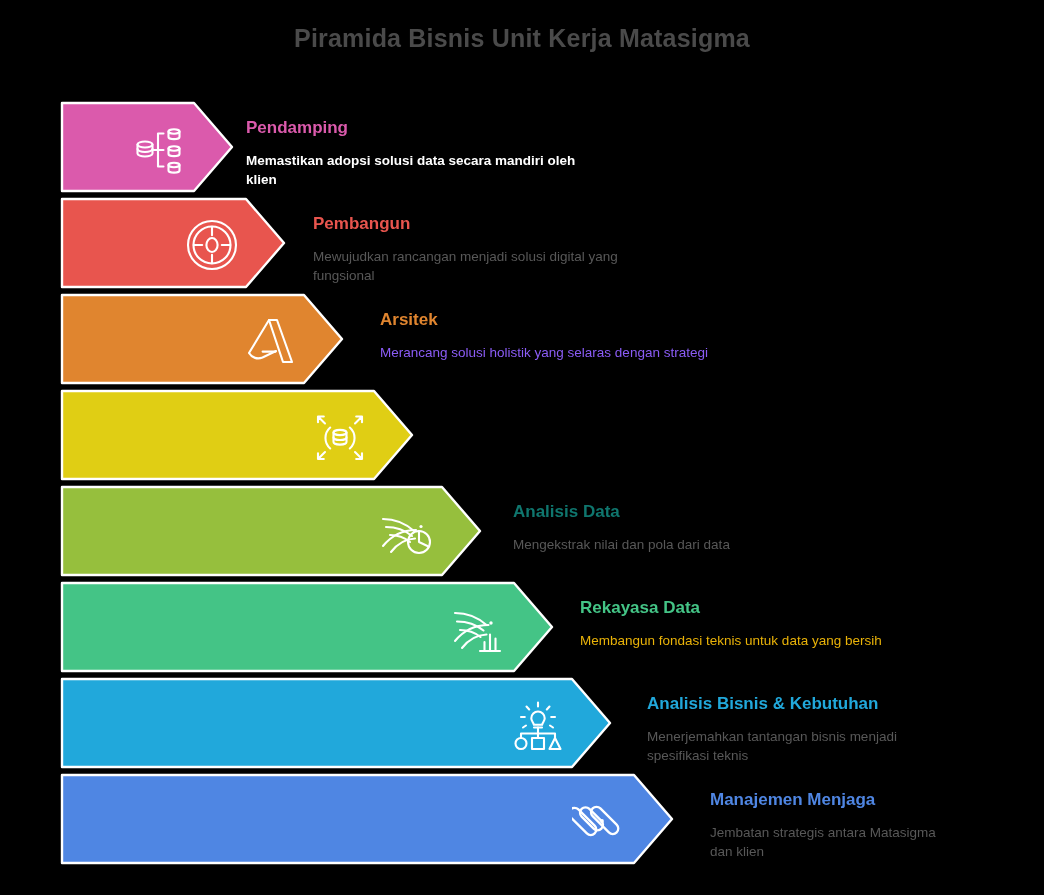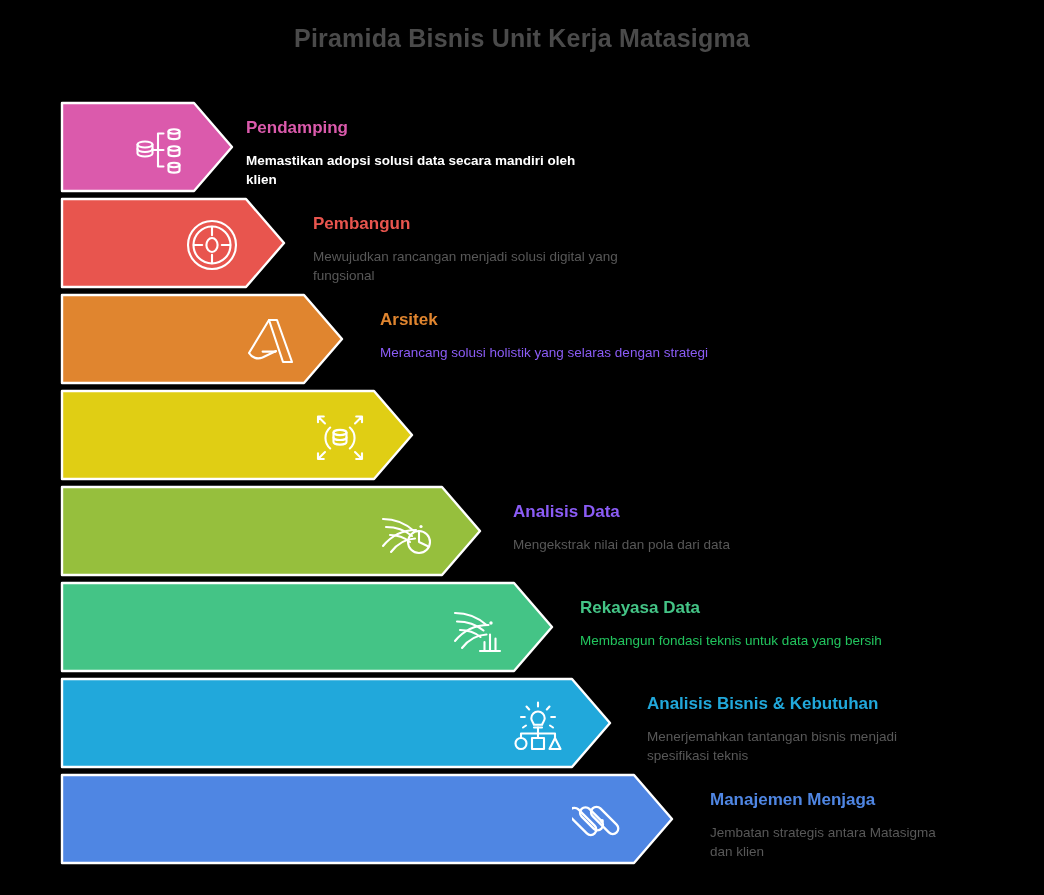--- a/index.html
+++ b/index.html
@@ -170,21 +170,21 @@
       <path d="M10 30c8 0 14.5 2.5 20 7"></path>
       <path d="M3 41c9-11 21-16 33-16"></path>
       <path d="M11 47c6.5-8.5 15-13 24-13.5"></path>
       <circle cx="39" cy="37" r="11"></circle>
       <path d="M39 37V26M39 37l9.5 4.5"></path>
       <circle cx="41" cy="21.5" r="1.6" fill="#fff" stroke="none"></circle>
     </svg>
           </div>
         </div>
         <div class="txt" style="left: 489px; padding-top: 18px;">
-          <div class="lbl" style="color: #8b5cf6;">Analisis Data</div>
+          <div class="lbl" style="color: #0f766e;">Analisis Data</div>
           <div class="desc" style="color: rgb(88, 88, 88);">Mengekstrak nilai dan pola dari data</div>
         </div>
       </div>
       <div class="row" style="top: 581px;">
         <div class="bar-wrap" style="width: 496px;">
           <svg class="bar-svg" width="496" height="93" viewBox="0 0 496 93">
             <polygon points="2,2 454,2 492,46 454,90 2,90" fill="#44C486" stroke="#ffffff" stroke-width="2.4" stroke-linejoin="round"></polygon>
           </svg>
           <div class="bar-icon" style="left: 392px;">
     <svg viewBox="0 0 56 56" fill="none" stroke="#fff" stroke-width="2.1" stroke-linecap="round" stroke-linejoin="round">
@@ -194,21 +194,21 @@
       <path d="M3 40c9-11 21.5-16 33.5-16"></path>
       <path d="M10 47c6.5-8.5 15.5-13 24.5-13.5"></path>
       <circle cx="39" cy="22" r="1.7" fill="#fff" stroke="none"></circle>
       <path d="M28 50h20"></path>
       <path d="M32.5 50V41M38 50V33.5M43.5 50V37.5"></path>
     </svg>
           </div>
         </div>
         <div class="txt" style="left: 556px; padding-top: 18px;">
           <div class="lbl" style="color: rgb(68, 196, 134);">Rekayasa Data</div>
-          <div class="desc" style="color: #22c55e;">Membangun fondasi teknis untuk data yang bersih</div>
+          <div class="desc" style="color: #eab308;">Membangun fondasi teknis untuk data yang bersih</div>
         </div>
       </div>
       <div class="row" style="top: 677px;">
         <div class="bar-wrap" style="width: 554px;">
           <svg class="bar-svg" width="554" height="93" viewBox="0 0 554 93">
             <polygon points="2,2 512,2 550,46 512,90 2,90" fill="#21A8DB" stroke="#ffffff" stroke-width="2.4" stroke-linejoin="round"></polygon>
           </svg>
           <div class="bar-icon" style="left: 450px;">
     <svg viewBox="0 0 56 56" fill="none" stroke="#fff" stroke-width="2.1" stroke-linecap="round" stroke-linejoin="round">
       <path d="M28 5.5v4M16.5 9.5l2.7 3M39.5 9.5l-2.7 3M11 20h3.8M45 20h-3.8M13 30.5l3-2M43 30.5l-3-2"></path>

